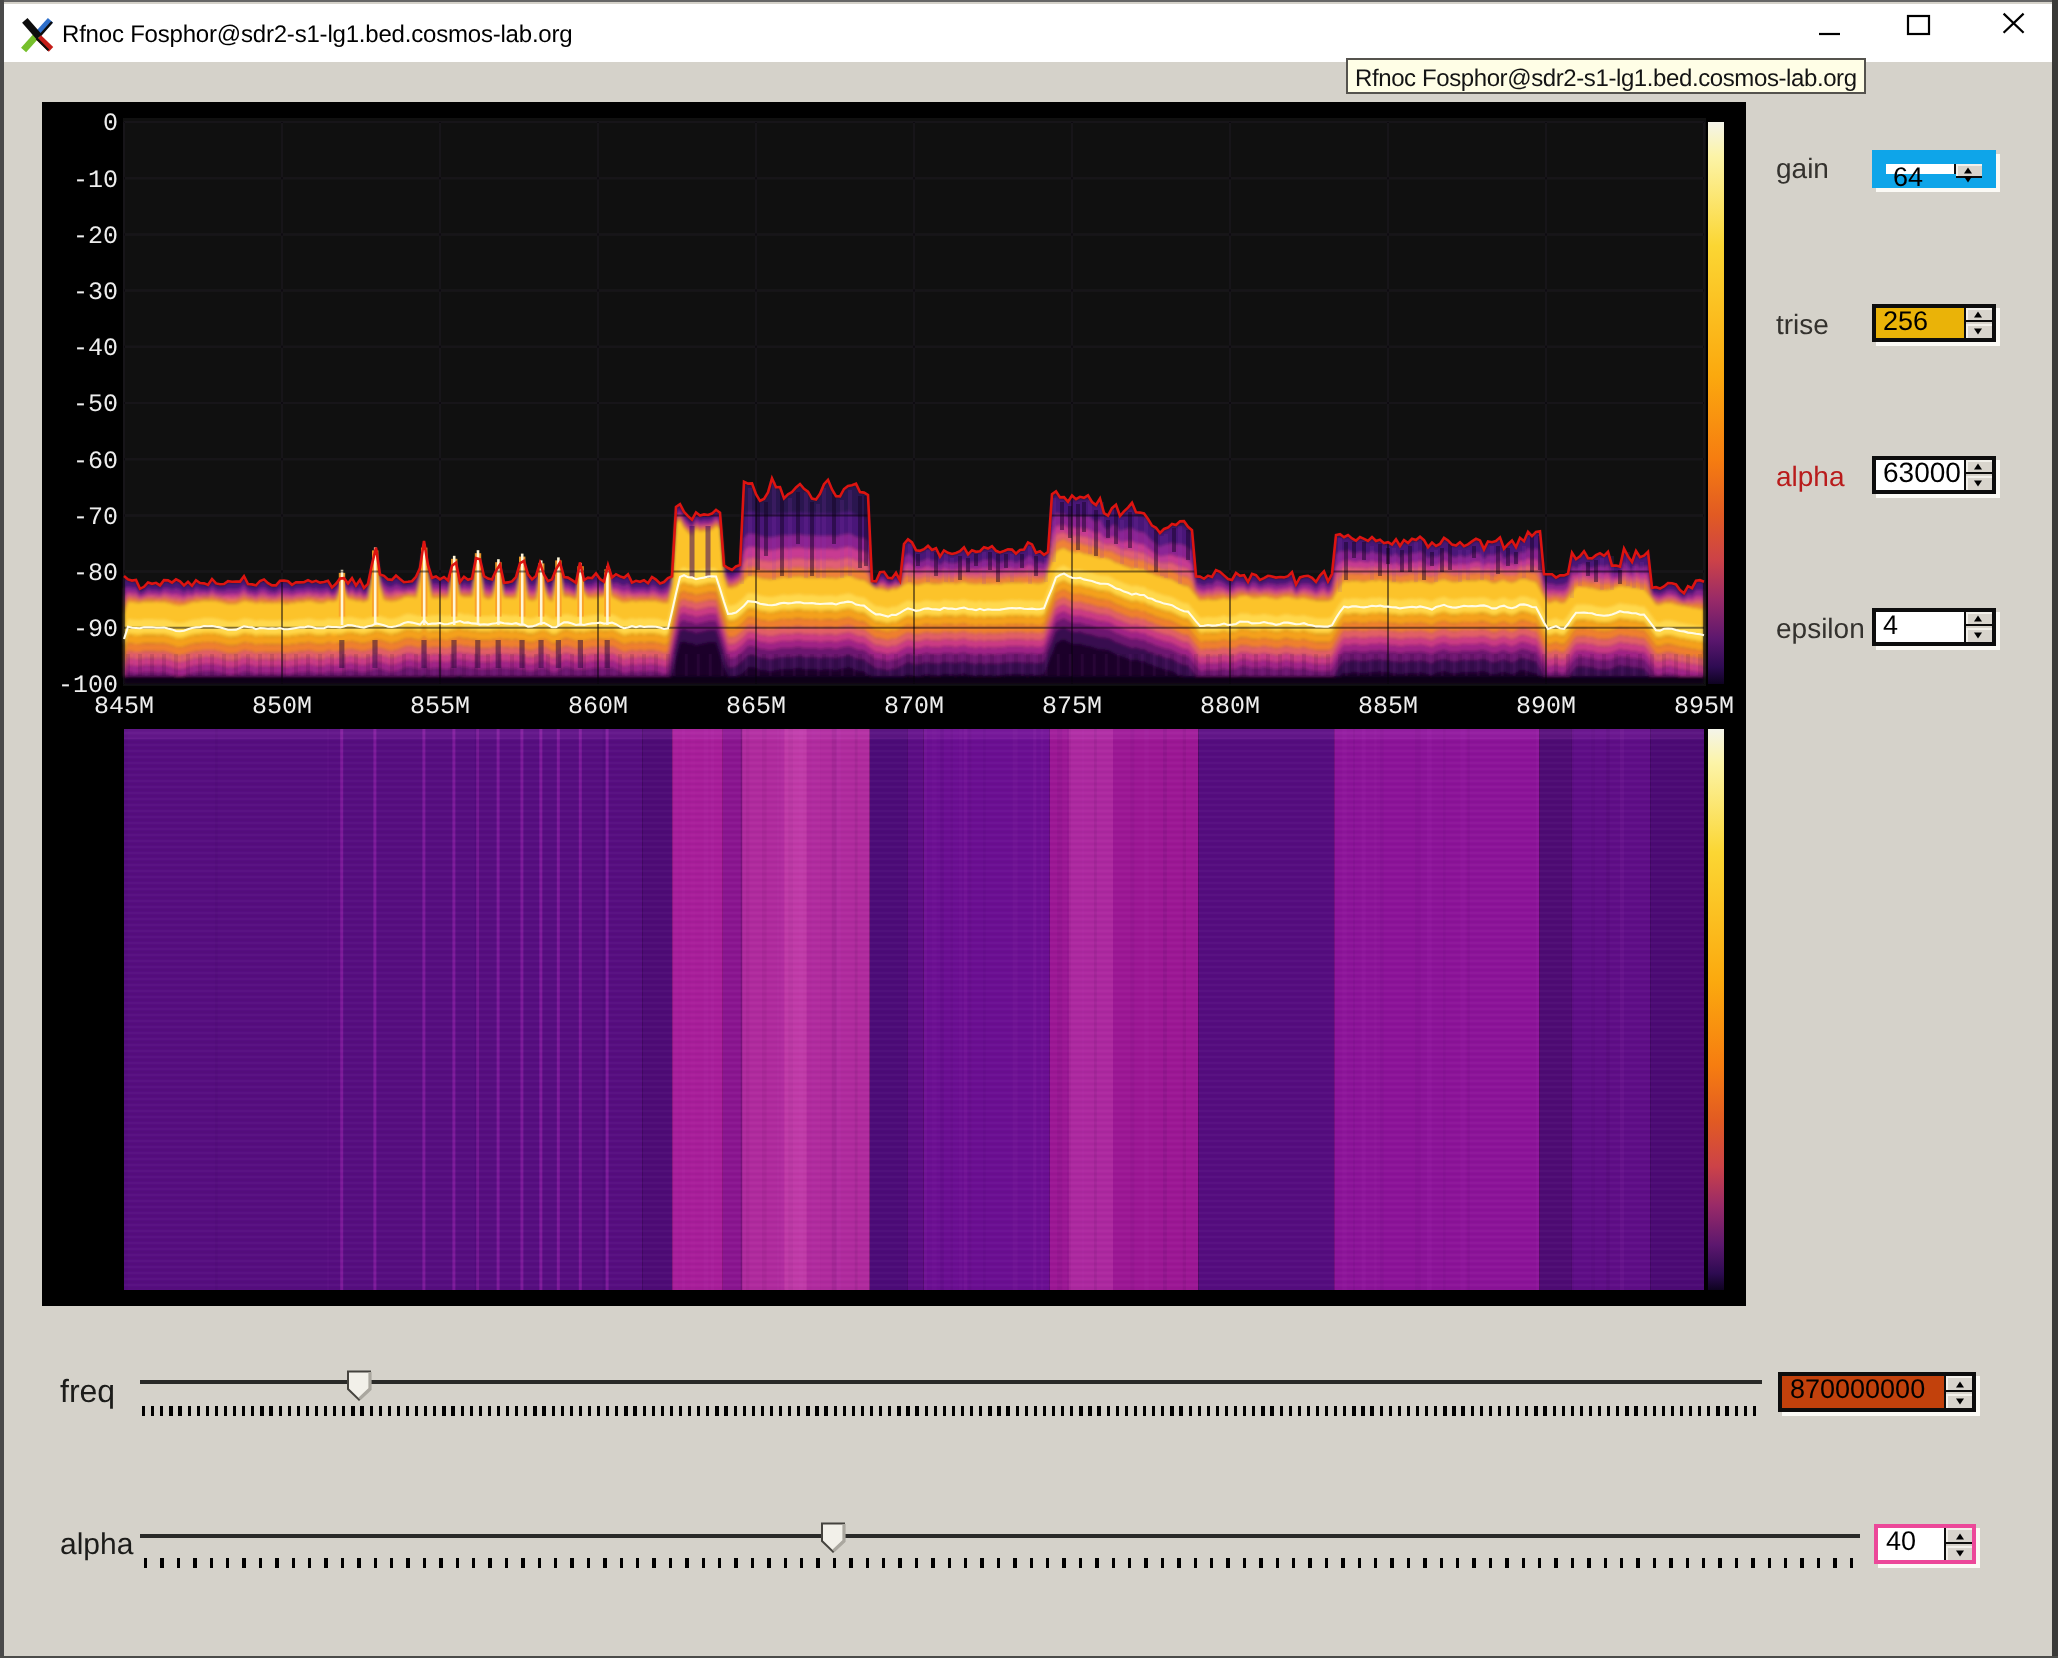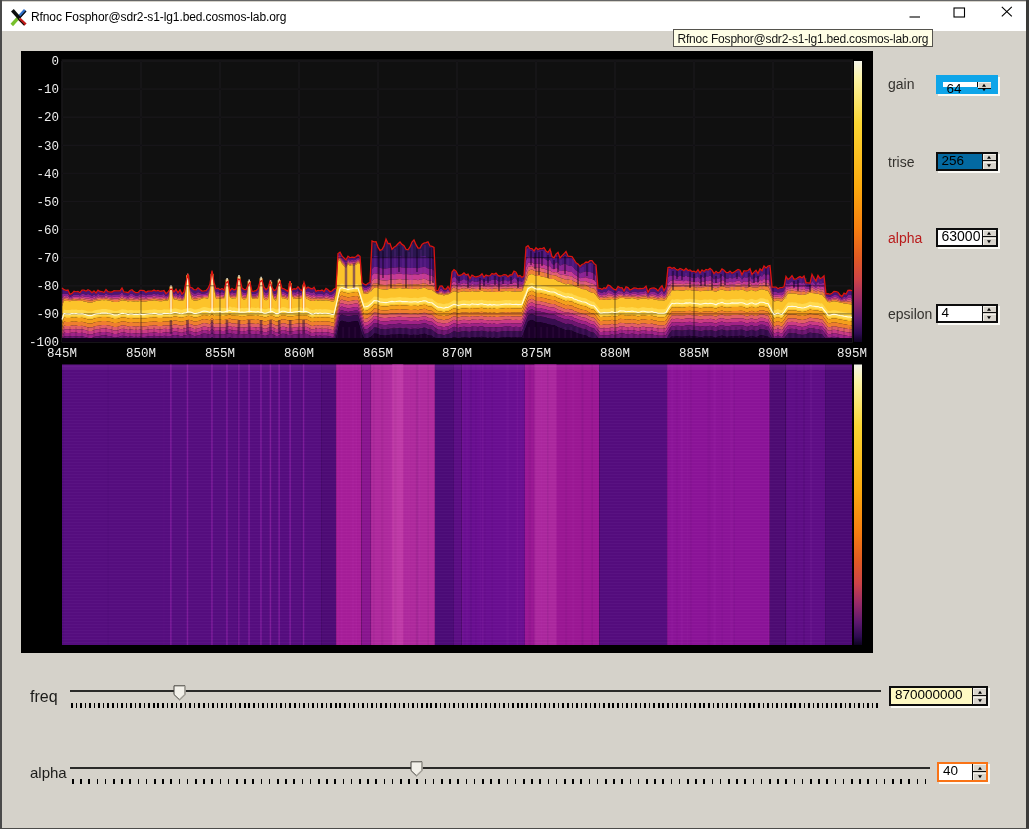--- a/index.html
+++ b/index.html
@@ -373,21 +373,21 @@
 <div style="position:absolute;right:0;top:0;bottom:0;width:14px;background:#d6d2ca;border-left:1.5px solid #0d0d0d">
 <div style="position:absolute;left:0;right:0;top:0;height:7px;border-bottom:1px solid #0d0d0d;background:#d8d4cc;box-shadow:inset 1px 1px 0 #f2f0ea">
 <div style="position:absolute;left:50%;top:50%;transform:translate(-50%,-40%);width:0;height:0;border-left:2.8px solid transparent;border-right:2.8px solid transparent;border-bottom:3.2px solid #000"></div>
 </div>
 <div style="position:absolute;left:0;right:0;top:8px;bottom:0;background:#d8d4cc;box-shadow:inset 1px 1px 0 #f2f0ea">
 <div style="position:absolute;left:50%;top:50%;transform:translate(-50%,-60%);width:0;height:0;border-left:2.8px solid transparent;border-right:2.8px solid transparent;border-top:3.2px solid #000"></div>
 </div>
 </div>
 </div>
 <div style="position:absolute;left:888px;top:153.5px;font-size:14px;color:#34322e">trise</div>
-<div style="position:absolute;left:935.5px;top:152px;width:62px;height:19px;background:#0369a1;border:2px solid #0d0d0d;box-shadow:2px 2px 0 #fbfaf5">
+<div style="position:absolute;left:935.5px;top:152px;width:62px;height:19px;background:#eab308;border:2px solid #0d0d0d;box-shadow:2px 2px 0 #fbfaf5">
 <div style="position:absolute;left:4px;top:-1px;line-height:15px;font-size:13.5px;color:#000">256</div>
 <div style="position:absolute;right:0;top:0;bottom:0;width:14px;background:#d6d2ca;border-left:1.5px solid #0d0d0d">
 <div style="position:absolute;left:0;right:0;top:0;height:7px;border-bottom:1px solid #0d0d0d;background:#d8d4cc;box-shadow:inset 1px 1px 0 #f2f0ea">
 <div style="position:absolute;left:50%;top:50%;transform:translate(-50%,-40%);width:0;height:0;border-left:2.8px solid transparent;border-right:2.8px solid transparent;border-bottom:3.2px solid #000"></div>
 </div>
 <div style="position:absolute;left:0;right:0;top:8px;bottom:0;background:#d8d4cc;box-shadow:inset 1px 1px 0 #f2f0ea">
 <div style="position:absolute;left:50%;top:50%;transform:translate(-50%,-60%);width:0;height:0;border-left:2.8px solid transparent;border-right:2.8px solid transparent;border-top:3.2px solid #000"></div>
 </div>
 </div>
 </div>
@@ -416,39 +416,39 @@
 </div>
 </div>
 
 <div style="position:absolute;left:30px;top:688px;font-size:16px;color:#1c1c1a">freq</div>
 <div style="position:absolute;left:70px;top:690px;width:811px;height:2px;background:#2a2a28"></div>
 <svg width="13" height="16" style="position:absolute;left:172.5px;top:684.5px">
 <path d="M1 .8 h11 v8.7 l-5.5 5.3 l-5.5 -5.3 z" fill="#f2f0e9" stroke="#45433e" stroke-width="1"></path>
 <path d="M12 1 v8.5 l-5.3 5" fill="none" stroke="#aaa79f" stroke-width="1.6"></path>
 </svg>
 <div style="position:absolute;left:71px;top:702.5px;width:808px;height:5px;background:repeating-linear-gradient(to right,#000 0,#000 1.6px,transparent 1.6px,transparent 4.55px)"></div>
-<div style="position:absolute;left:889px;top:686px;width:99px;height:20px;background:#fef9c3;border:2px solid #0d0d0d;box-shadow:2px 2px 0 #fbfaf5">
+<div style="position:absolute;left:889px;top:686px;width:99px;height:20px;background:#c2410c;border:2px solid #0d0d0d;box-shadow:2px 2px 0 #fbfaf5">
 <div style="position:absolute;left:4px;top:-1px;line-height:16px;font-size:13.5px;color:#000">870000000</div>
 <div style="position:absolute;right:0;top:0;bottom:0;width:14px;background:#d6d2ca;border-left:1.5px solid #0d0d0d">
 <div style="position:absolute;left:0;right:0;top:0;height:8px;border-bottom:1px solid #0d0d0d;background:#d8d4cc;box-shadow:inset 1px 1px 0 #f2f0ea">
 <div style="position:absolute;left:50%;top:50%;transform:translate(-50%,-40%);width:0;height:0;border-left:2.8px solid transparent;border-right:2.8px solid transparent;border-bottom:3.2px solid #000"></div>
 </div>
 <div style="position:absolute;left:0;right:0;top:9px;bottom:0;background:#d8d4cc;box-shadow:inset 1px 1px 0 #f2f0ea">
 <div style="position:absolute;left:50%;top:50%;transform:translate(-50%,-60%);width:0;height:0;border-left:2.8px solid transparent;border-right:2.8px solid transparent;border-top:3.2px solid #000"></div>
 </div>
 </div>
 </div>
 <div style="position:absolute;left:30px;top:764px;font-size:15px;color:#1c1c1a">alpha</div>
 <div style="position:absolute;left:70px;top:767px;width:860px;height:2px;background:#2a2a28"></div>
 <svg width="13" height="16" style="position:absolute;left:409.5px;top:761px">
 <path d="M1 .8 h11 v8.7 l-5.5 5.3 l-5.5 -5.3 z" fill="#f2f0e9" stroke="#45433e" stroke-width="1"></path>
 <path d="M12 1 v8.5 l-5.3 5" fill="none" stroke="#aaa79f" stroke-width="1.6"></path>
 </svg>
 <div style="position:absolute;left:72px;top:778.5px;width:858px;height:5px;background:repeating-linear-gradient(to right,#000 0,#000 1.7px,transparent 1.7px,transparent 8.2px)"></div>
-<div style="position:absolute;left:937px;top:762px;width:51px;height:20px;background:#fff;border:2px solid #f97316;box-shadow:2px 2px 0 #fbfaf5">
+<div style="position:absolute;left:937px;top:762px;width:51px;height:20px;background:#fff;border:2px solid #ec4899;box-shadow:2px 2px 0 #fbfaf5">
 <div style="position:absolute;left:4px;top:-1px;line-height:16px;font-size:13.5px;color:#000">40</div>
 <div style="position:absolute;right:0;top:0;bottom:0;width:14px;background:#d6d2ca;border-left:1.5px solid #0d0d0d">
 <div style="position:absolute;left:0;right:0;top:0;height:8px;border-bottom:1px solid #0d0d0d;background:#d8d4cc;box-shadow:inset 1px 1px 0 #f2f0ea">
 <div style="position:absolute;left:50%;top:50%;transform:translate(-50%,-40%);width:0;height:0;border-left:2.8px solid transparent;border-right:2.8px solid transparent;border-bottom:3.2px solid #000"></div>
 </div>
 <div style="position:absolute;left:0;right:0;top:9px;bottom:0;background:#d8d4cc;box-shadow:inset 1px 1px 0 #f2f0ea">
 <div style="position:absolute;left:50%;top:50%;transform:translate(-50%,-60%);width:0;height:0;border-left:2.8px solid transparent;border-right:2.8px solid transparent;border-top:3.2px solid #000"></div>
 </div>
 </div>
 </div>

